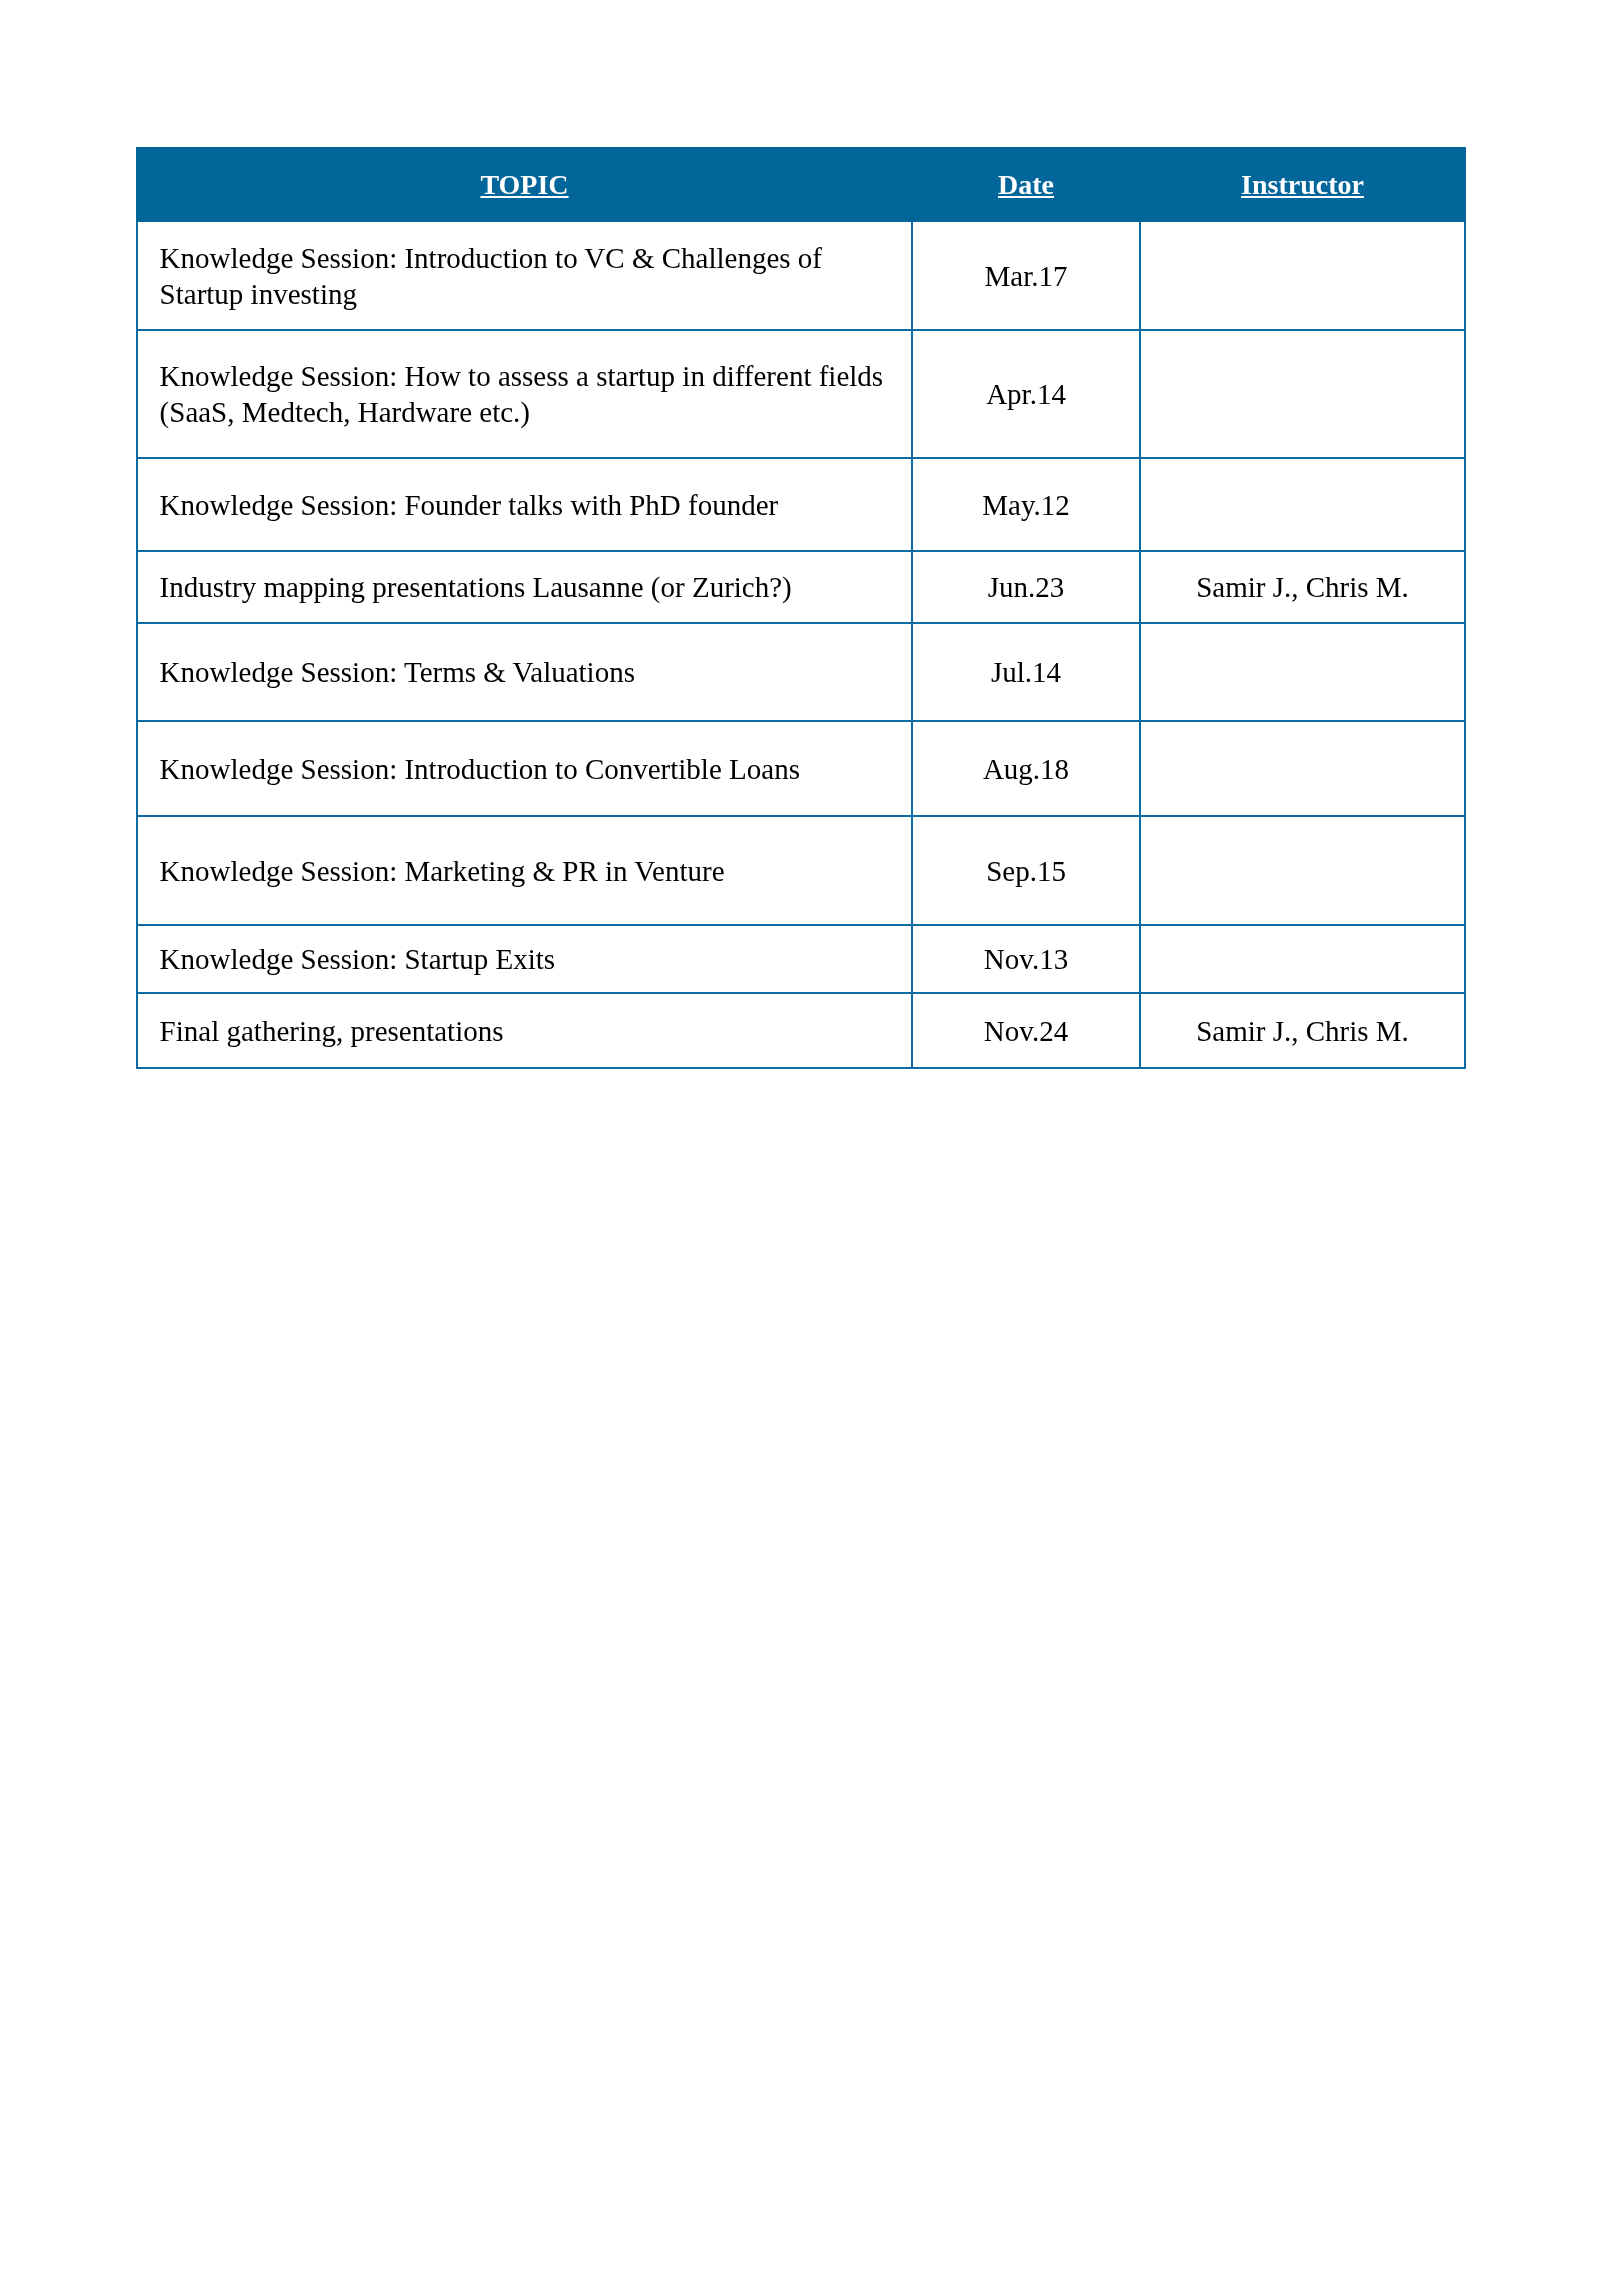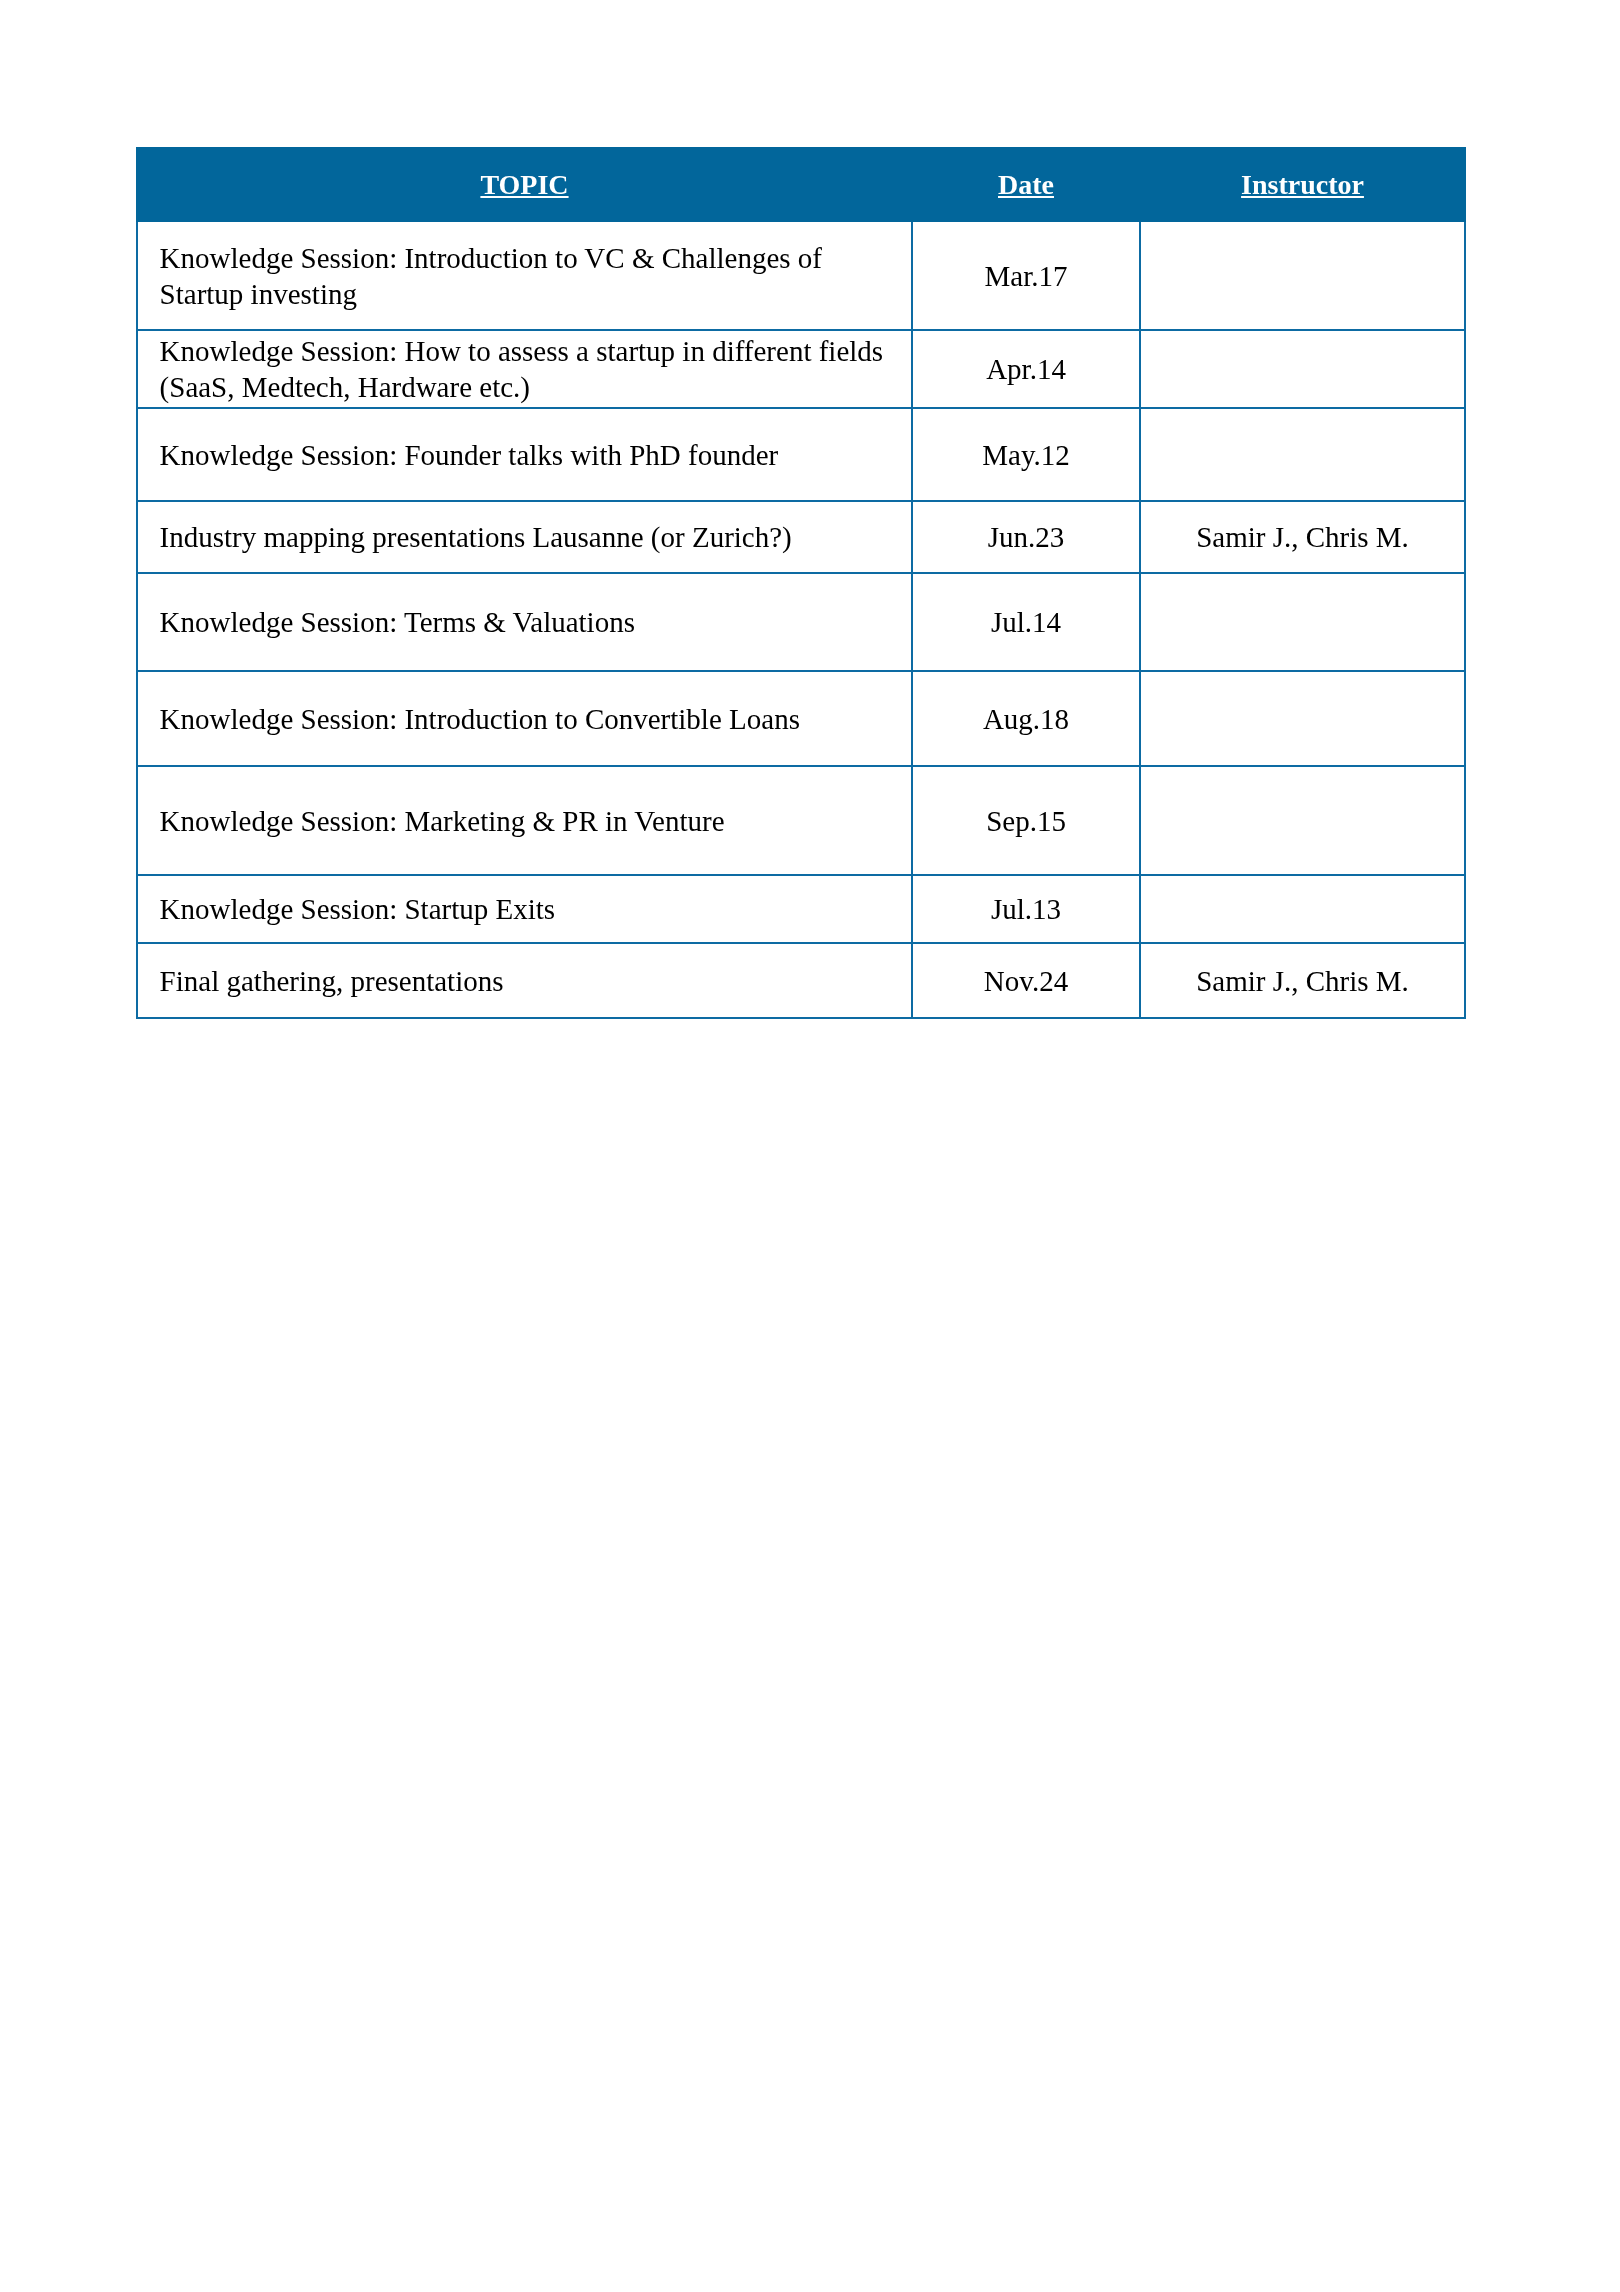--- a/index.html
+++ b/index.html
@@ -69,21 +69,21 @@
       <th>Date</th>
       <th>Instructor</th>
     </tr>
   </thead>
   <tbody>
     <tr style="height:109px">
       <td class="topic">Knowledge Session: Introduction to VC &amp; Challenges of Startup investing</td>
       <td class="date">Mar.17</td>
       <td class="instructor"></td>
     </tr>
-    <tr style="height:78px">
+    <tr style="height:128px">
       <td class="topic">Knowledge Session: How to assess a startup in different fields (SaaS, Medtech, Hardware etc.)</td>
       <td class="date">Apr.14</td>
       <td class="instructor"></td>
     </tr>
     <tr style="height:93px">
       <td class="topic">Knowledge Session: Founder talks with PhD founder</td>
       <td class="date">May.12</td>
       <td class="instructor"></td>
     </tr>
     <tr style="height:72px">
@@ -101,21 +101,21 @@
       <td class="date">Aug.18</td>
       <td class="instructor"></td>
     </tr>
     <tr style="height:109px">
       <td class="topic">Knowledge Session: Marketing &amp; PR in Venture</td>
       <td class="date">Sep.15</td>
       <td class="instructor"></td>
     </tr>
     <tr style="height:68px">
       <td class="topic">Knowledge Session: Startup Exits</td>
-      <td class="date">Jul.13</td>
+      <td class="date">Nov.13</td>
       <td class="instructor"></td>
     </tr>
     <tr style="height:75px">
       <td class="topic">Final gathering,  presentations</td>
       <td class="date">Nov.24</td>
       <td class="instructor">Samir J., Chris M.</td>
     </tr>
   </tbody>
 </table>
 

